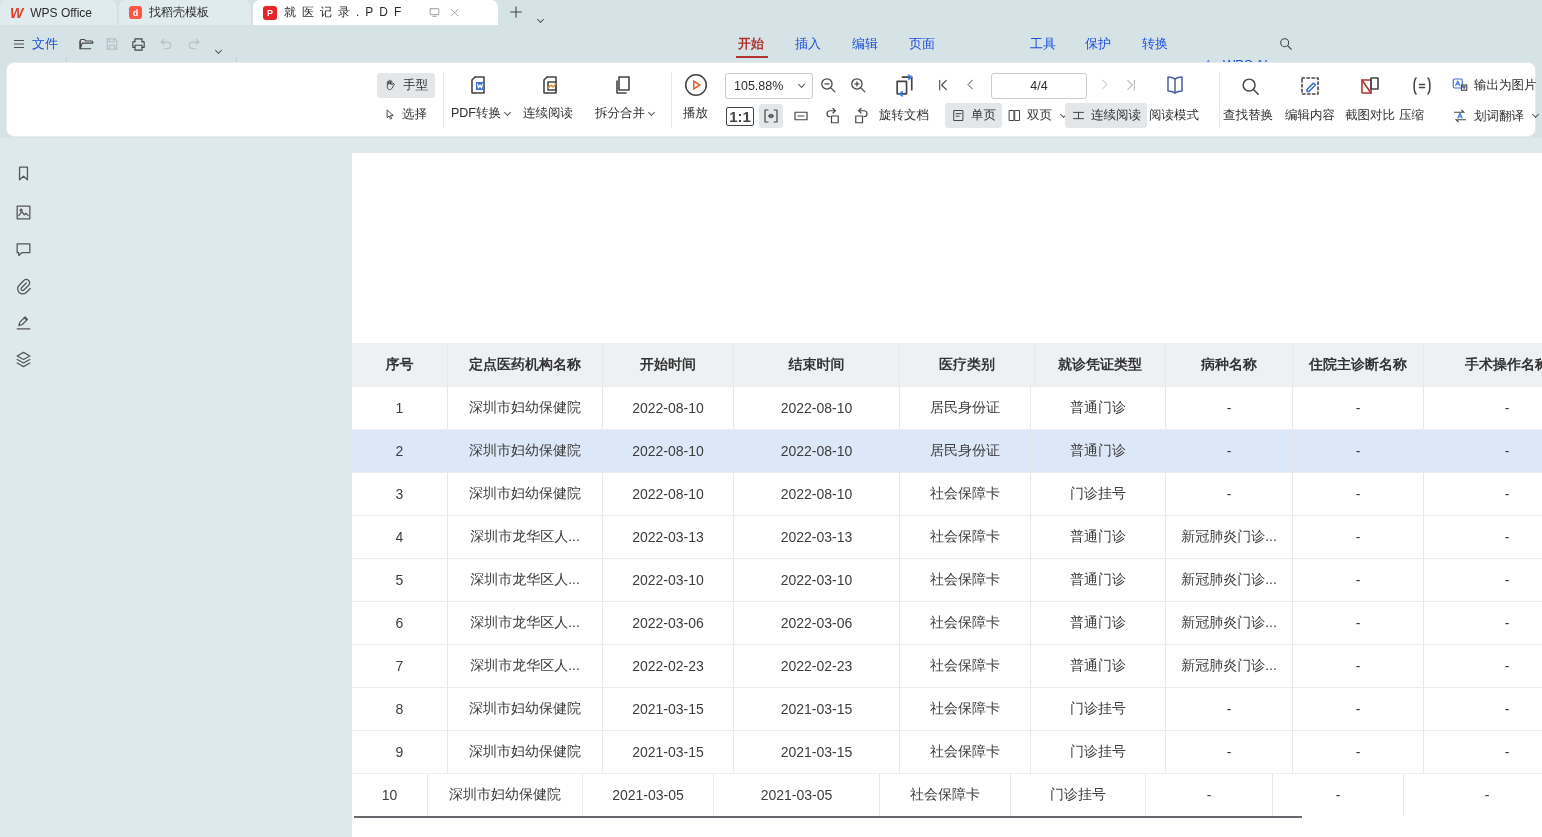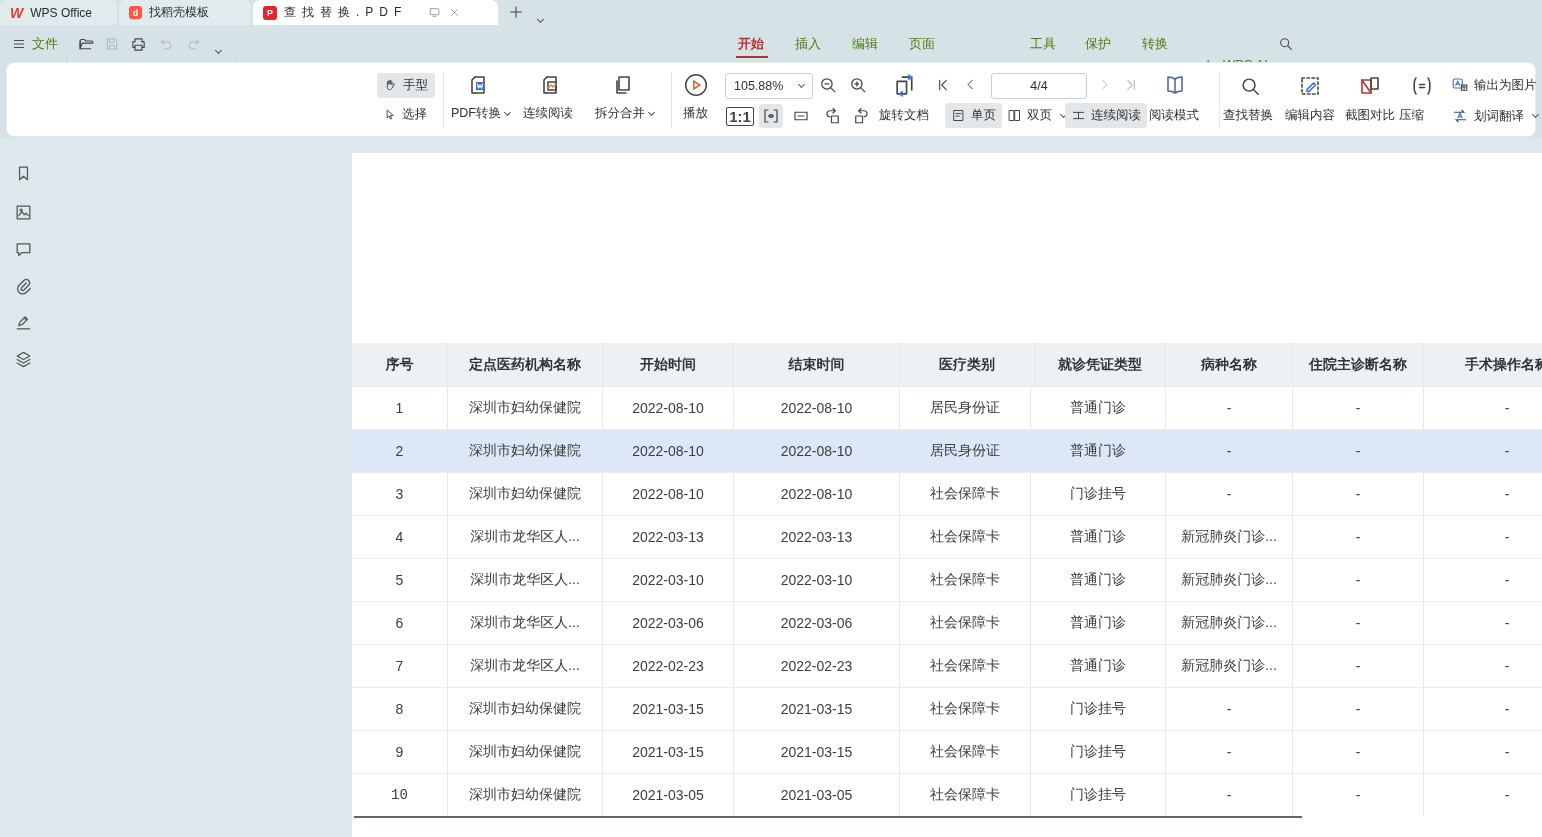--- a/index.html
+++ b/index.html
@@ -18,21 +18,21 @@
   .wlogo { color:#e03e2d; font-weight:bold; font-style:italic; font-size:14px; }
   .docer-ico { width:13px; height:13px; background:#ff5742; border-radius:3px;
     color:#fff; font-size:9px; font-weight:bold; display:flex; align-items:center; justify-content:center; }
   .pdf-ico { width:14px; height:14px; background:#e5252a; border-radius:3px;
     color:#fff; font-size:9px; font-weight:bold; display:flex; align-items:center; justify-content:center; }
   .doc-title { letter-spacing:6px; white-space:nowrap; }
   .tab-tools { display:flex; align-items:center; gap:8px; margin-left:14px; }
 
   
   .menubar { position:absolute; left:0; top:25px; width:1542px; height:36px; }
-  .mb-item { position:absolute; top:8px; font-size:13px; color:#4d7c0f; height:22px;
+  .mb-item { position:absolute; top:8px; font-size:13px; color:#1d4ed8; height:22px;
     display:flex; align-items:center; cursor:default; }
   .mb-item.active { color:#b2352f; font-weight:bold; }
   .mb-underline { position:absolute; height:2px; background:#b2352f; top:31px; }
   .vsep { position:absolute; width:1px; background:#c3d2d6; }
   .icon-btn { display:flex; align-items:center; justify-content:center; }
   svg.ic { stroke:#454545; fill:none; stroke-width:1.6; stroke-linecap:round; stroke-linejoin:round; }
   svg.ic.dis { stroke:#b5bcc0; }
   .chev { display:inline-block; width:5px; height:5px; border-right:1.4px solid #555;
     border-bottom:1.4px solid #555; transform:rotate(45deg); margin-left:4px; margin-top:-3px; }
 
@@ -75,21 +75,21 @@
   <div class="tab inactive" style="left:0;width:118px;">
     <span class="wlogo">W</span>
     <span>WPS Office</span>
   </div>
   <div class="tab inactive" style="left:119px;width:133px;">
     <span class="docer-ico">d</span>
     <span>找稻壳模板</span>
   </div>
   <div class="tab active" style="left:253px;width:245px;">
     <span class="pdf-ico">P</span>
-    <span class="doc-title">查找替换.PDF</span>
+    <span class="doc-title">就医记录.PDF</span>
     <span class="tab-tools">
       <span class="icon-btn">
         <svg class="ic" width="13" height="13" viewBox="0 0 24 24" style="stroke:#8a9093">
             <rect x="4" y="5" width="16" height="11" rx="1"></rect>
             <path d="M9 19h6"></path>
           </svg>
       </span>
       <span class="icon-btn">
         <svg class="ic" width="11" height="11" viewBox="0 0 24 24" style="stroke:#8a9093">
             <path d="M5 5l14 14M19 5L5 19"></path>
@@ -567,21 +567,21 @@
             <div class="cell" style="width: 155px;">深圳市妇幼保健院</div>
             <div class="cell" style="width: 131px;">2021-03-15</div>
             <div class="cell" style="width: 166px;">2021-03-15</div>
             <div class="cell" style="width: 131px;">社会保障卡</div>
             <div class="cell" style="width: 135px;">门诊挂号</div>
             <div class="cell" style="width: 127px;">-</div>
             <div class="cell" style="width: 131px;">-</div>
             <div class="cell" style="width: 166px;">-</div>
           </div>
           <div class="trow">
-            <div class="cell" style="width: 96px; font-family: Liberation Mono, monospace;">10</div>
+            <div class="cell" style="width: 76px;">10</div>
             <div class="cell" style="width: 155px;">深圳市妇幼保健院</div>
             <div class="cell" style="width: 131px;">2021-03-05</div>
             <div class="cell" style="width: 166px;">2021-03-05</div>
             <div class="cell" style="width: 131px;">社会保障卡</div>
             <div class="cell" style="width: 135px;">门诊挂号</div>
             <div class="cell" style="width: 127px;">-</div>
             <div class="cell" style="width: 131px;">-</div>
             <div class="cell" style="width: 166px;">-</div>
           </div>
         </div>

